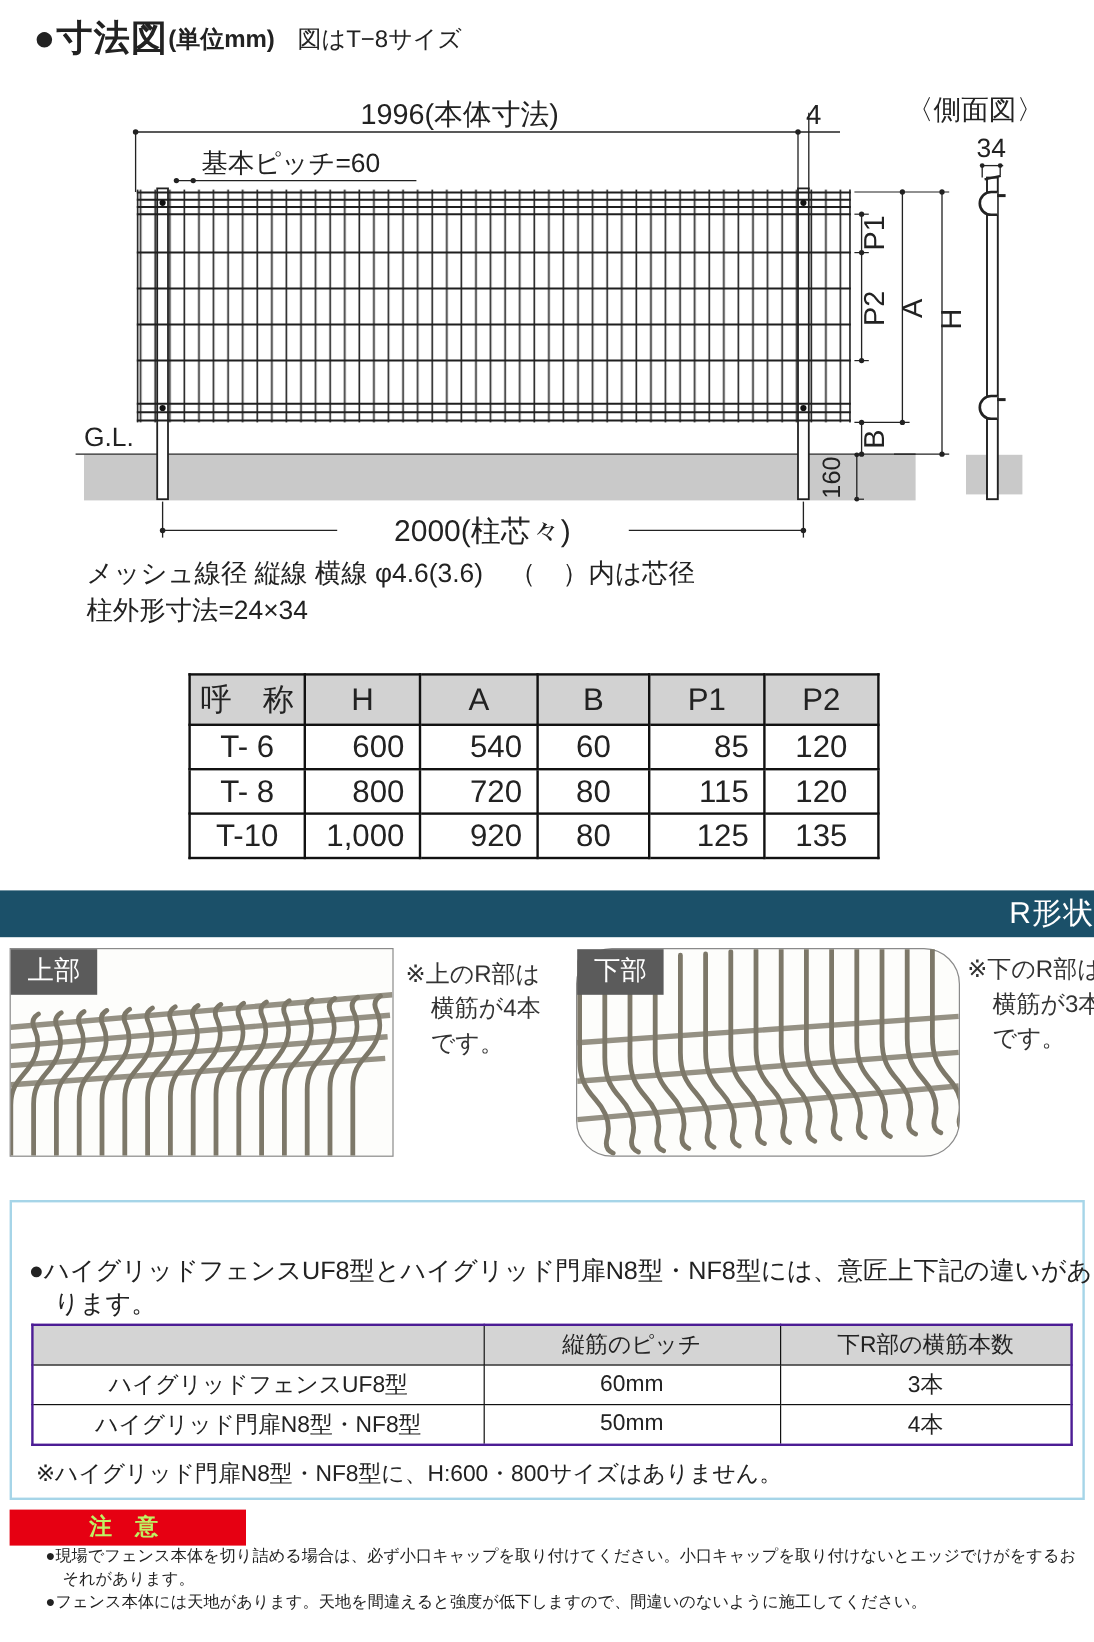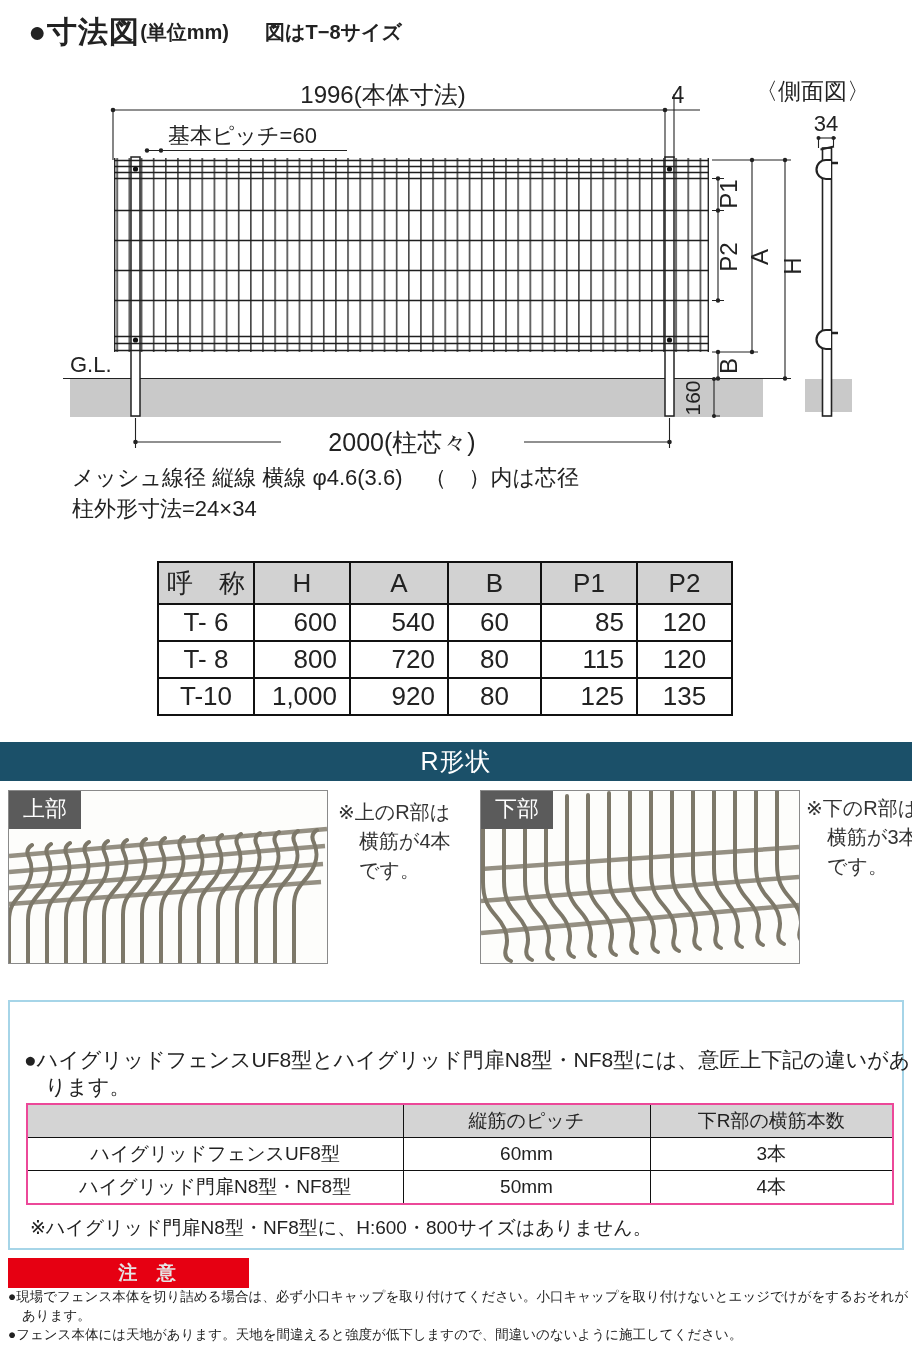--- a/index.html
+++ b/index.html
@@ -7,73 +7,73 @@
     width:912px; height:1368px; position:relative; overflow:hidden;
     background:#ffffff; color:#222;
     font-family:"Liberation Sans","DejaVu Sans",sans-serif;
   }
   .abs { position:absolute; }
 
   
   .title-row { left:28px; top:12px; display:flex; align-items:center; }
   .title-main { font-size:30px; font-weight:bold; letter-spacing:1px; }
   .title-unit { font-size:20px; font-weight:bold; }
-  .title-note { font-size:20px; margin-left:36px;font-weight:bold; }
+  .title-note { font-size:20px; margin-left:19px; }
 
   
   svg text { font-family:"Liberation Sans","DejaVu Sans",sans-serif; fill:#222; }
 
   
   .spec-text { left:72px; top:462px; font-size:22px; line-height:31px; }
 
   .unit-label { left:510px; top:527px; width:200px; text-align:right; font-size:23px;margin-top:48px; }
 
   
   #size-table { left:137px; top:561px; width:574px; border-collapse:collapse; table-layout:fixed; font-size:26px;margin-left:20px; }
   #size-table th, #size-table td { border:2px solid #111; padding:0; height:35px; font-weight:normal; }
   #size-table thead th { background:#d2d2d2; height:40px; }
   #size-table .ac { text-align:center; }
   #size-table .ar { text-align:right; padding-right:12px; }
 
   
   .section-bar { left:0; top:742px; width:912px; height:39px; background:#1b5069;
-    color:#fff; font-size:25px; text-align:center; line-height:39px; letter-spacing:1px; }
+    color:#fff; font-size:25px; text-align:right; line-height:39px; letter-spacing:1px; }
 
   
   .fence-box { top:790px; width:318px; height:172px; background:#fdfdfb; border:1px solid #8a8a8a; }
   .fence-box.left { left:8px; }
-  .fence-box.right { left:480px; }
+  .fence-box.right { left:480px;border-radius:30px; }
   .fence-label { position:absolute; left:0; top:0; background:#5b5b5b; color:#fff;
     font-size:22px; padding:3px 14px 5px 14px; }
   .fence-note { font-size:20px; line-height:29px; white-space:pre-line;
     padding-left:21px; text-indent:-21px; color:#333; }
   .fence-note.left { left:338px; top:798px; width:130px; }
   .fence-note.right { left:806px; top:794px; width:106px; }
 
   
   .info-box { left:8px; top:1000px; width:892px; height:246px; background:#fff;
     border:2px solid #a6d5e8; }
   .info-link { position:absolute; left:14px; top:14px; width:866px;
     color:#1ba1d2; font-size:20px; white-space:nowrap; }
   .info-bullet { position:absolute; left:14px; top:44px; width:872px;
     font-size:21px; line-height:27px; padding-left:21px; text-indent:-21px; }
 
   #diff-table { position:absolute; left:16px; top:101px; width:866px;
     border-collapse:collapse; table-layout:fixed; font-size:19px; }
   #diff-table th, #diff-table td { border:1px solid #111; height:32px; padding:0;
     text-align:center; font-weight:normal; }
-  #diff-table { border:2px solid #ec4899; }
+  #diff-table { border:2px solid #4c1d95; }
   #diff-table thead th { background:#d4d4d4; }
   .info-note { position:absolute; left:20px; top:213px; font-size:19px; }
 
   
   .caution-label { left:8px; top:1258px; width:197px; height:30px; background:#e60012;
-    color:#e5e5e5; font-size:19px; font-weight:bold; text-align:center; line-height:30px; letter-spacing:7px;padding-left:44px; }
+    color:#bef264; font-size:19px; font-weight:bold; text-align:center; line-height:30px; letter-spacing:7px; }
   .caution-list { left:8px; top:1287px; width:902px; }
-  .caution-item { font-size:13.5px; line-height:19px; padding-left:14px; text-indent:-14px; }
+  .caution-item { font-size:13.5px; line-height:19px; padding-left:14px; text-indent:-14px;margin-left:30px; }
 </style>
 </head>
 <body>
 
 <div class="abs title-row">
   <span class="title-main">●寸法図</span>
   <span class="title-unit">(単位mm)</span>
   <span class="title-note">図はT−8サイズ</span>
 </div>
 

